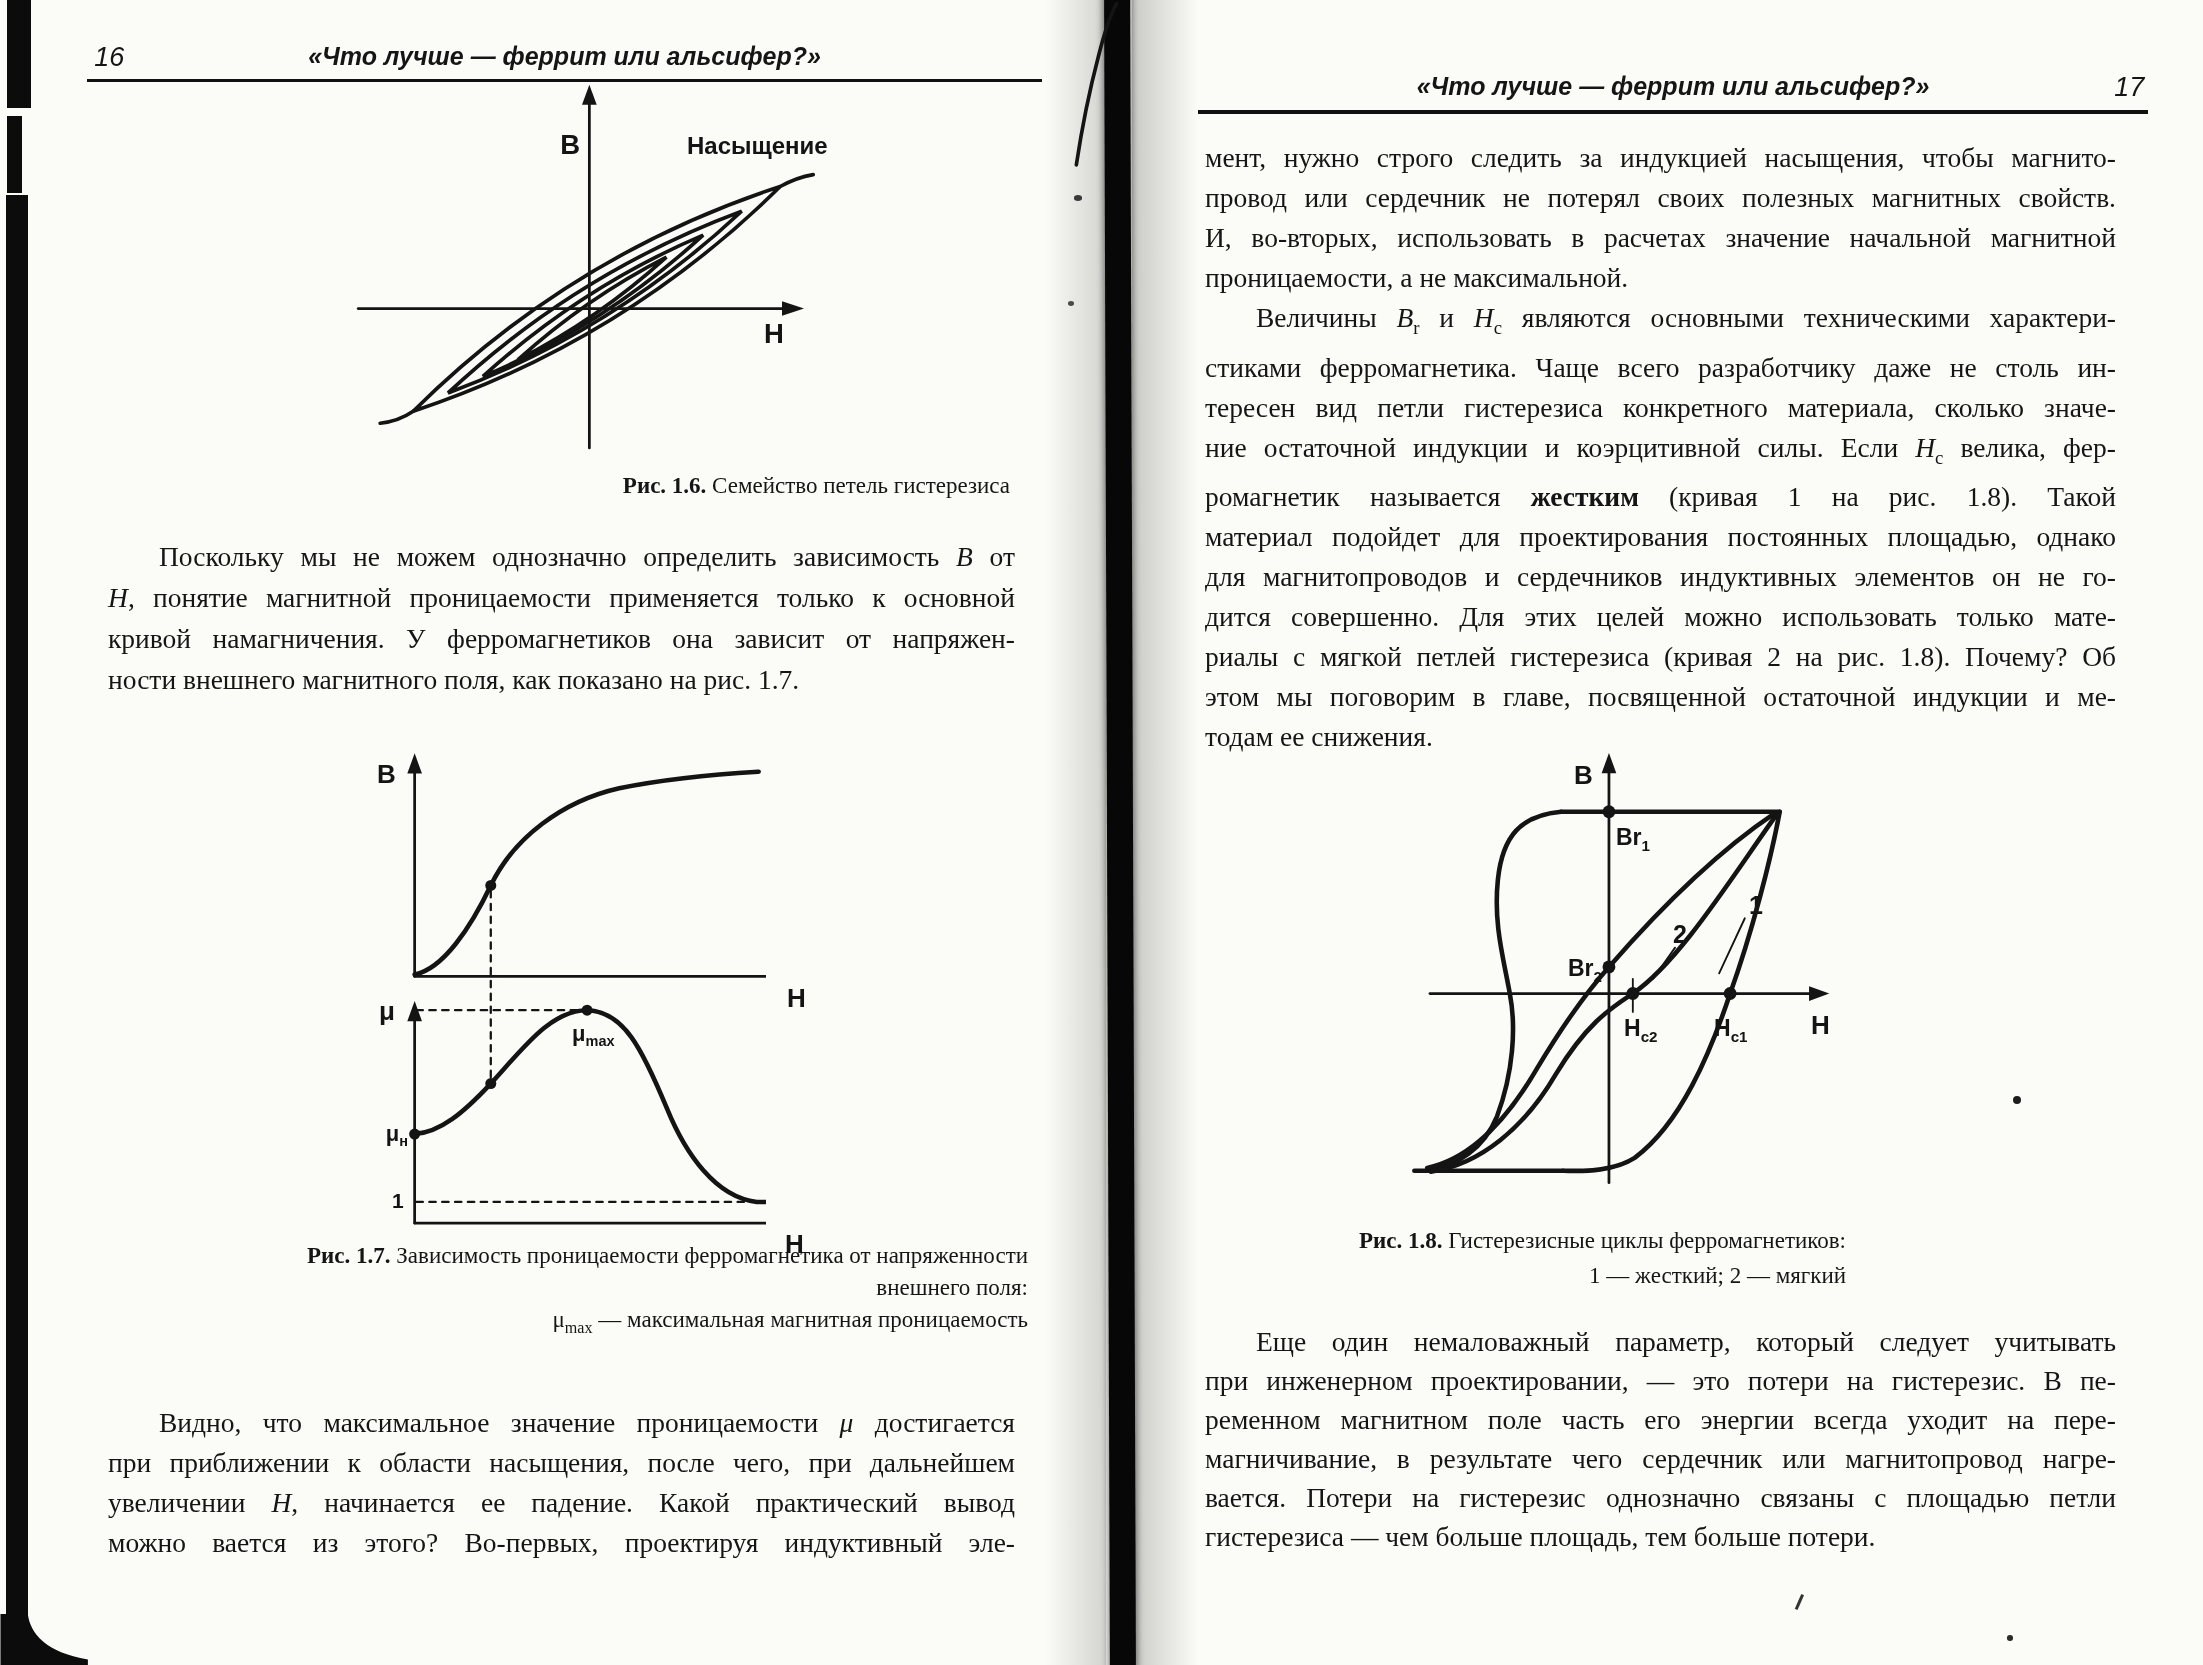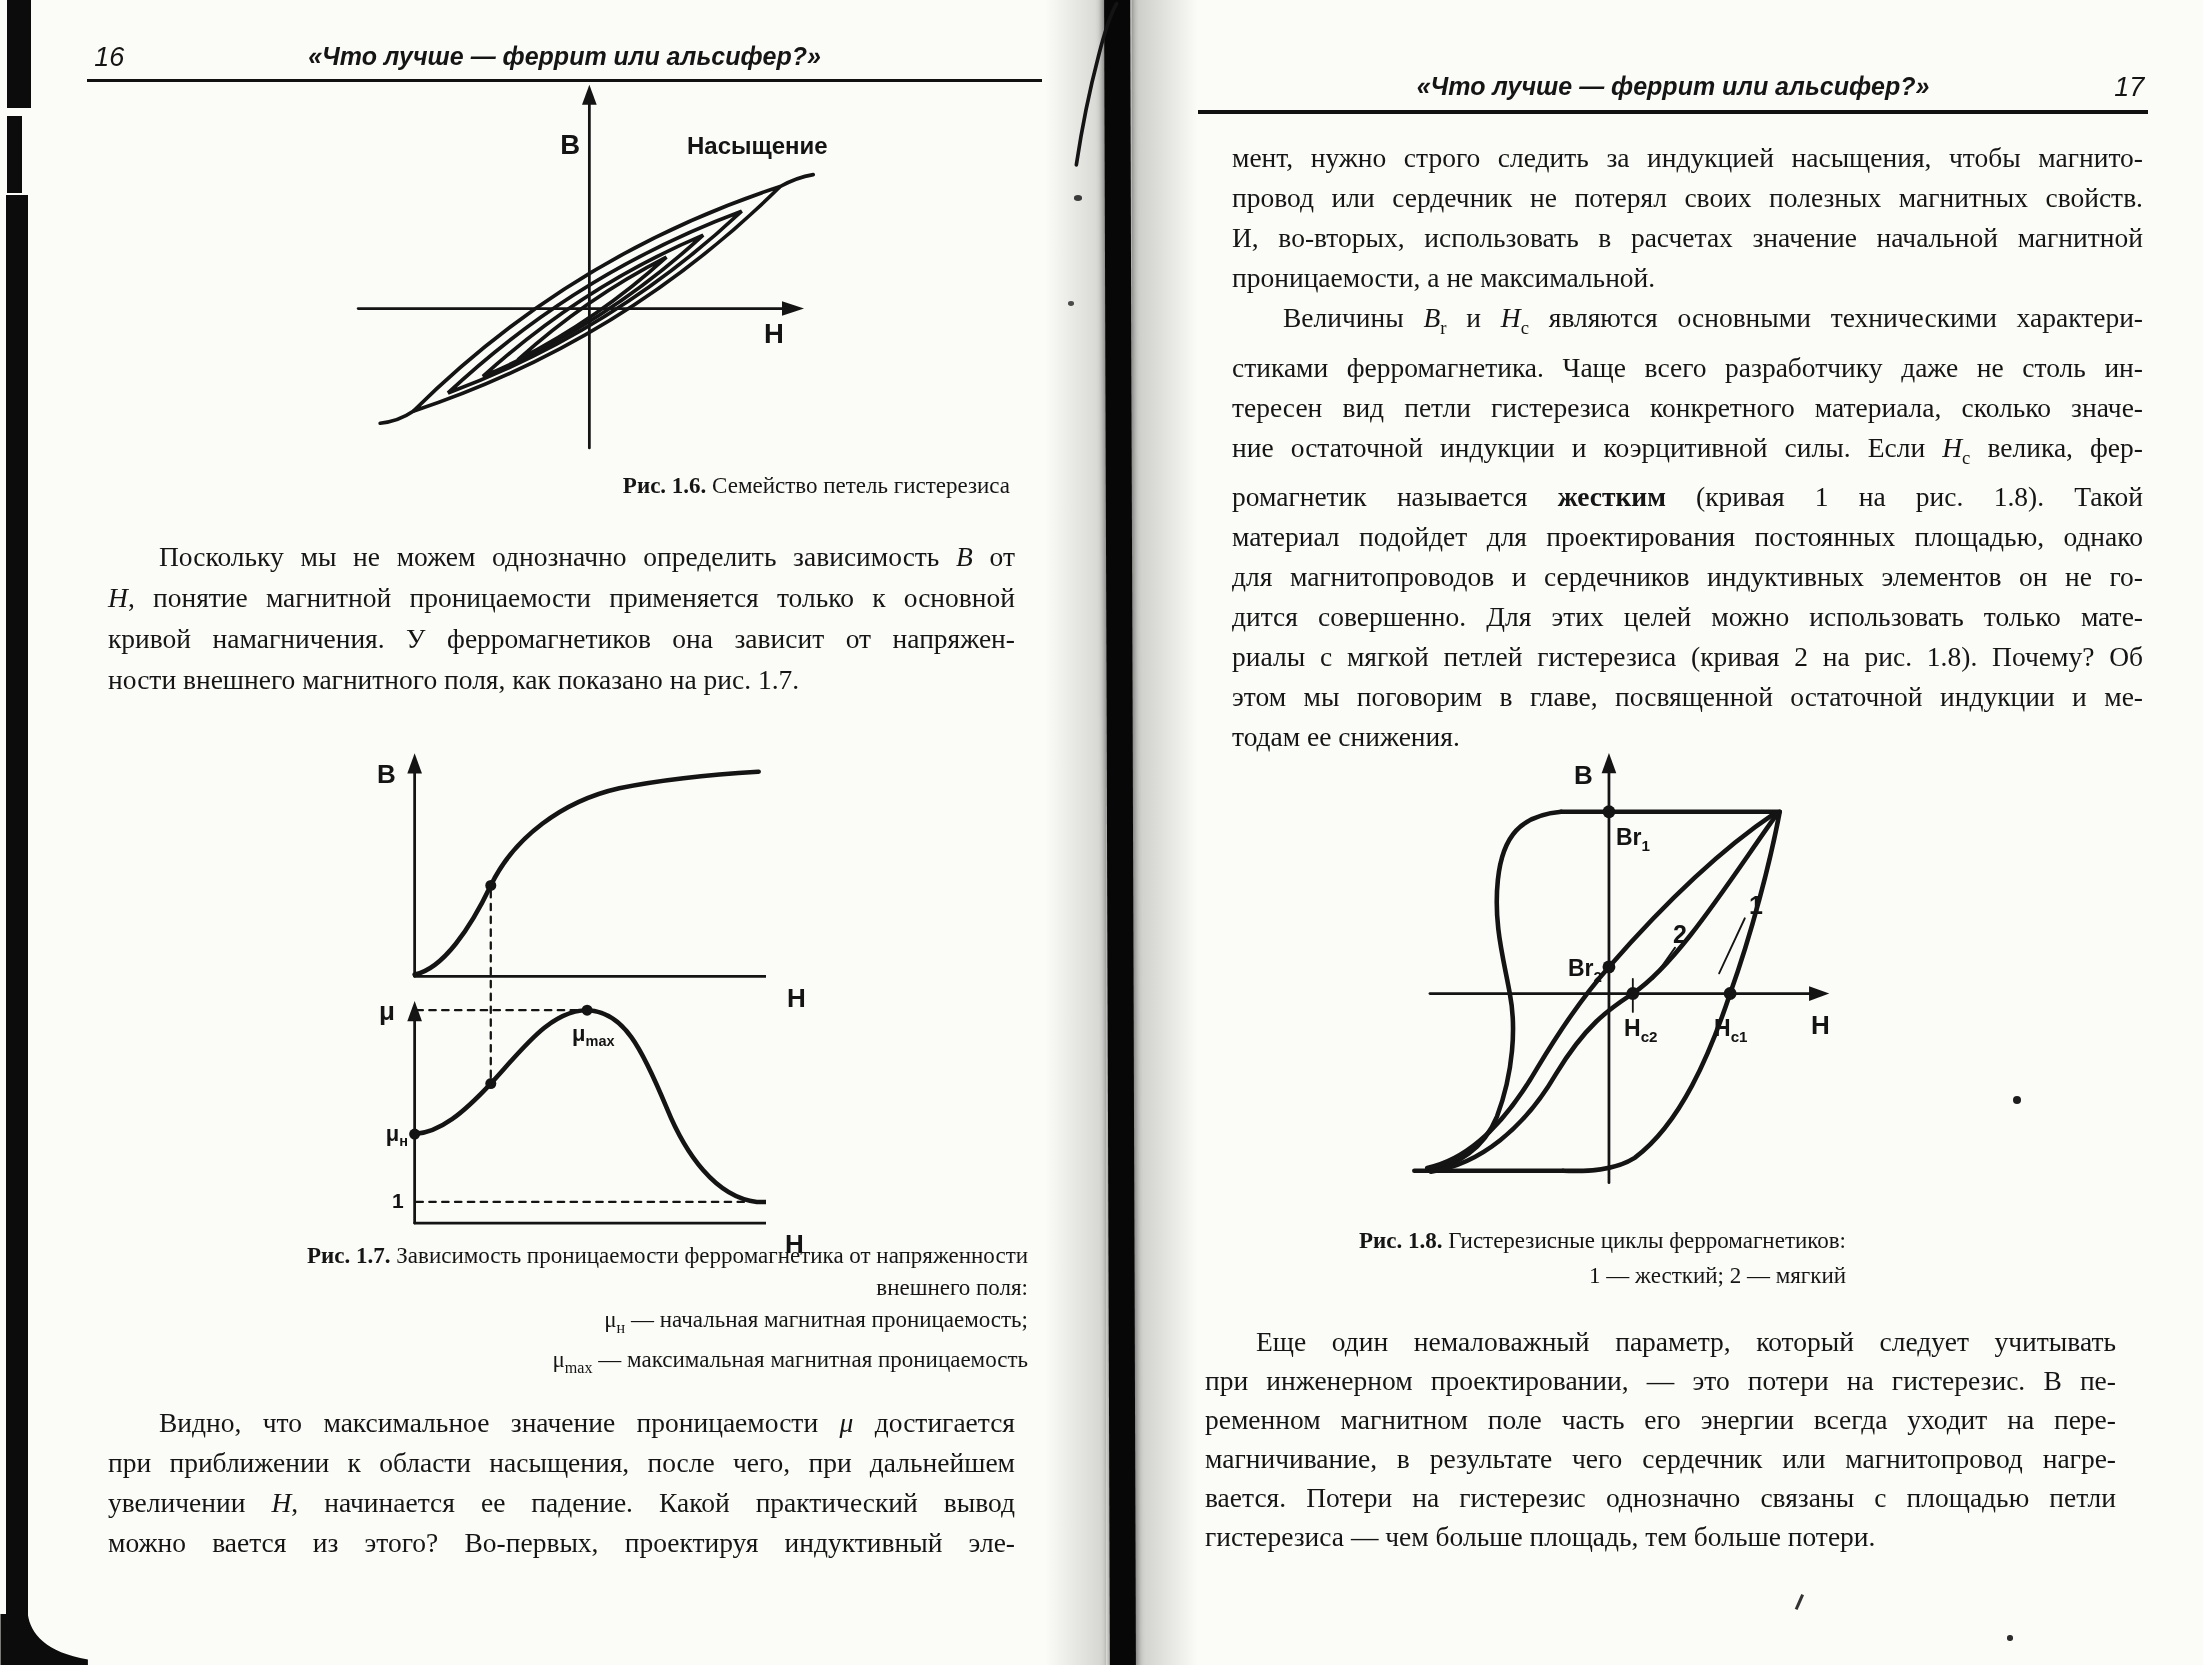--- a/index.html
+++ b/index.html
@@ -113,38 +113,37 @@
     <div class="flabel" style="left:35px;top:250px;font-size:26px;">μ</div>
     <div class="flabel" style="left:228px;top:275px;font-size:22px;">μ<sub>max</sub></div>
     <div class="flabel" style="left:20px;top:375px;width:44px;text-align:right;font-size:22px;">μ<sub>н</sub></div>
     <div class="flabel" style="left:48px;top:443px;font-size:21px;">1</div>
     <div class="flabel" style="left:441px;top:483px;font-size:26px;">Н</div>
   </div>
 
   <div class="abs cap" style="left:101px;top:1240px;width:927px;">
     <div><b>Рис. 1.7.</b> Зависимость проницаемости ферромагнетика от напряженности</div>
     <div>внешнего поля:</div>
-    <div>μ<sub>н</sub> — начальная магнитная проницаемость;</div>
     <div>μ<sub>max</sub> — максимальная магнитная проницаемость</div>
   </div>
 
   <div class="abs para" style="left:108px;top:1403px;width:907px;line-height:40px;">
     <div class="pline ind">Видно, что максимальное значение проницаемости <i>μ</i> достигается</div>
     <div class="pline">при приближении к области насыщения, после чего, при дальнейшем</div>
     <div class="pline">увеличении <i>Н</i>, начинается ее падение. Какой практический вывод</div>
     <div class="pline">можно вается из этого? Во-первых, проектируя индуктивный эле-</div>
   </div>
 
   <div class="abs" style="left:1198px;top:72px;width:950px;height:37px;">
     <div class="abs runhead" style="left:0;top:0;">«Что лучше — феррит или альсифер?»</div>
     <div class="abs pageno" style="right:3.7px;top:0;">17</div>
   </div>
   <div class="abs hrule" style="left:1198px;top:110px;width:950px;height:3.7px;"></div>
 
-  <div class="abs para" style="left:1232px;top:138px;width:911px;line-height:40px;">
+  <div class="abs para" style="left:1205px;top:138px;width:911px;line-height:40px;">
     <div class="pline">мент, нужно строго следить за индукцией насыщения, чтобы магнито-</div>
     <div class="pline">провод или сердечник не потерял своих полезных магнитных свойств.</div>
     <div class="pline">И, во-вторых, использовать в расчетах значение начальной магнитной</div>
     <div class="pline end">проницаемости, а не максимальной.</div>
     <div class="pline ind">Величины <i>B</i><sub>r</sub> и <i>H</i><sub>c</sub> являются основными техническими характери-</div>
     <div class="pline">стиками ферромагнетика. Чаще всего разработчику даже не столь ин-</div>
     <div class="pline">тересен вид петли гистерезиса конкретного материала, сколько значе-</div>
     <div class="pline">ние остаточной индукции и коэрцитивной силы. Если <i>Н</i><sub>с</sub> велика, фер-</div>
     <div class="pline">ромагнетик называется <b>жестким</b> (кривая 1 на рис. 1.8). Такой</div>
     <div class="pline">материал подойдет для проектирования постоянных площадью, однако</div>

